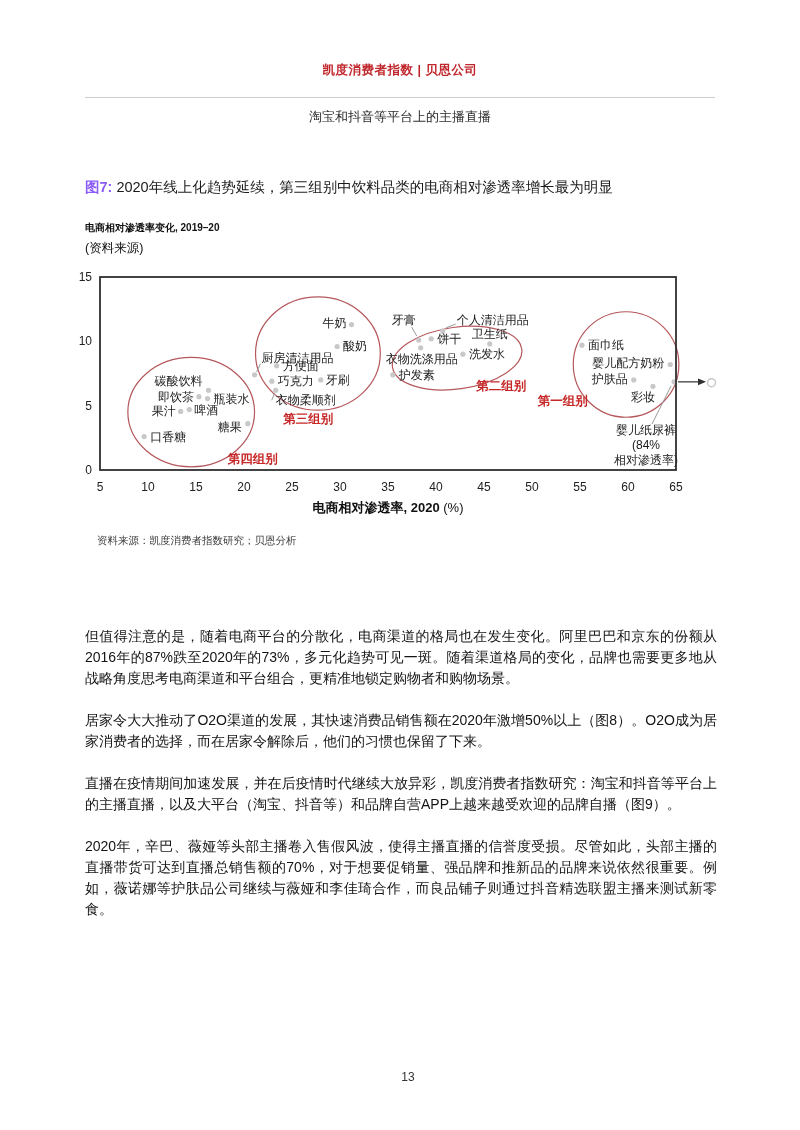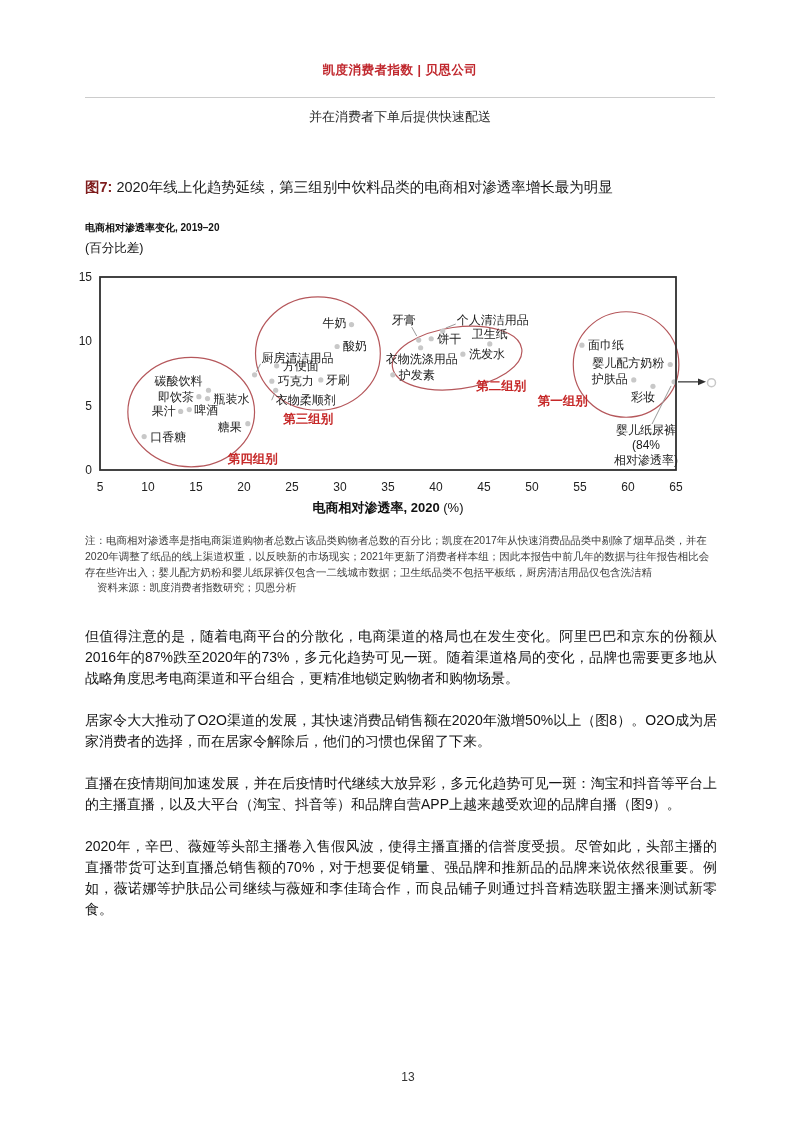--- a/index.html
+++ b/index.html
@@ -26,28 +26,28 @@
 </style>
 </head>
 <body>
 
 <div class="page">
 
   <div class="brand" style="color: rgb(192, 39, 45);">凯度消费者指数 | 贝恩公司</div>
 
   <div class="rule"></div>
 
-  <div class="subtitle">并在消费者下单后提供快速配送</div>
+  <div class="subtitle">淘宝和抖音等平台上的主播直播</div>
 
   <div class="figtitle">
-    <span class="lab" style="color: #7f1d1d;">图7:</span><span>2020年线上化趋势延续，第三组别中饮料品类的电商相对渗透率增长最为明显</span>
+    <span class="lab" style="color: #8b5cf6;">图7:</span><span>2020年线上化趋势延续，第三组别中饮料品类的电商相对渗透率增长最为明显</span>
   </div>
 
   <div class="ytitle">电商相对渗透率变化, 2019–20</div>
-  <div class="ysub">(百分比差)</div>
+  <div class="ysub">(资料来源)</div>
 
   <svg class="chart" id="chart-svg" width="800" height="540" viewBox="0 0 800 540">
       <ellipse cx="626.08" cy="364.49333333333334" rx="52.8" ry="52.75333333333333" fill="none" stroke="#b5575b" stroke-width="1.2" transform="rotate(0 626.08 364.49333333333334)"></ellipse>
       <ellipse cx="457.12" cy="358.06" rx="65.28" ry="30.88" fill="none" stroke="#b5575b" stroke-width="1.2" transform="rotate(-8 457.12 358.06)"></ellipse>
       <ellipse cx="317.91999999999996" cy="353.5566666666667" rx="62.4" ry="56.61333333333334" fill="none" stroke="#b5575b" stroke-width="1.2" transform="rotate(0 317.91999999999996 353.5566666666667)"></ellipse>
       <ellipse cx="191.2" cy="412.1" rx="63.36" ry="54.68333333333333" fill="none" stroke="#b5575b" stroke-width="1.2" transform="rotate(0 191.2 412.1)"></ellipse>
       <line x1="256.56" y1="371.78666666666663" x2="260.56" y2="363.78666666666663" stroke="#9a9a9a" stroke-width="1"></line>
       <line x1="274.68" y1="393.2266666666667" x2="271.68" y2="400.2266666666667" stroke="#9a9a9a" stroke-width="1"></line>
       <line x1="416.72" y1="336.0466666666667" x2="411.72" y2="327.0466666666667" stroke="#9a9a9a" stroke-width="1"></line>
       <line x1="445.72" y1="328.03999999999996" x2="455.72" y2="324.03999999999996" stroke="#9a9a9a" stroke-width="1"></line>
@@ -128,25 +128,24 @@
       <text x="436" y="491" text-anchor="middle" font-size="12" fill="#222">40</text>
       <text x="484" y="491" text-anchor="middle" font-size="12" fill="#222">45</text>
       <text x="532" y="491" text-anchor="middle" font-size="12" fill="#222">50</text>
       <text x="580" y="491" text-anchor="middle" font-size="12" fill="#222">55</text>
       <text x="628" y="491" text-anchor="middle" font-size="12" fill="#222">60</text>
       <text x="676" y="491" text-anchor="middle" font-size="12" fill="#222">65</text>
       <text x="388" y="512" text-anchor="middle" font-size="13" font-weight="bold" fill="#111"><tspan>电商相对渗透率, 2020 </tspan><tspan font-weight="normal">(%)</tspan></text>
     </svg>
 
   <div class="notes">
-    <div>注：电商相对渗透率是指电商渠道购物者总数占该品类购物者总数的百分比；凯度在2017年从快速消费品品类中剔除了烟草品类，并在2020年调整了纸品的线上渠道权重，以反映新的市场现实；2021年更新了消费者样本组；因此本报告中前几年的数据与往年报告相比会存在些许出入；婴儿配方奶粉和婴儿纸尿裤仅包含一二线城市数据；卫生纸品类不包括平板纸，厨房清洁用品仅包含洗洁精</div>
     <div class="src">资料来源：凯度消费者指数研究；贝恩分析</div>
   </div>
 
   <div class="bodytext">
     <p>但值得注意的是，随着电商平台的分散化，电商渠道的格局也在发生变化。阿里巴巴和京东的份额从2016年的87%跌至2020年的73%，多元化趋势可见一斑。随着渠道格局的变化，品牌也需要更多地从战略角度思考电商渠道和平台组合，更精准地锁定购物者和购物场景。</p>
     <p>居家令大大推动了O2O渠道的发展，其快速消费品销售额在2020年激增50%以上（图8）。O2O成为居家消费者的选择，而在居家令解除后，他们的习惯也保留了下来。</p>
-    <p>直播在疫情期间加速发展，并在后疫情时代继续大放异彩，多元化趋势可见一斑：淘宝和抖音等平台上的主播直播，以及大平台（淘宝、抖音等）和品牌自营APP上越来越受欢迎的品牌自播（图9）。</p>
+    <p>直播在疫情期间加速发展，并在后疫情时代继续大放异彩，凯度消费者指数研究：淘宝和抖音等平台上的主播直播，以及大平台（淘宝、抖音等）和品牌自营APP上越来越受欢迎的品牌自播（图9）。</p>
     <p>2020年，辛巴、薇娅等头部主播卷入售假风波，使得主播直播的信誉度受损。尽管如此，头部主播的直播带货可达到直播总销售额的70%，对于想要促销量、强品牌和推新品的品牌来说依然很重要。例如，薇诺娜等护肤品公司继续与薇娅和李佳琦合作，而良品铺子则通过抖音精选联盟主播来测试新零食。</p>
   </div>
 
   <div class="pageno">13</div>
 </div>
 
 </body></html>

